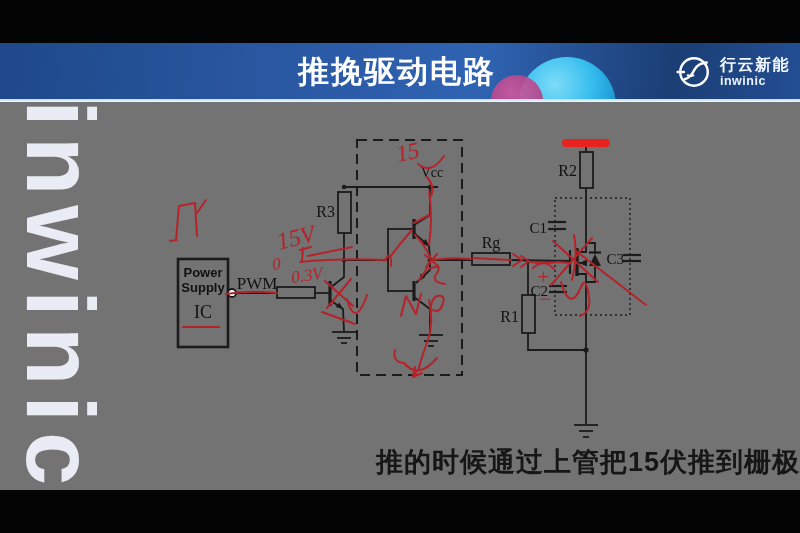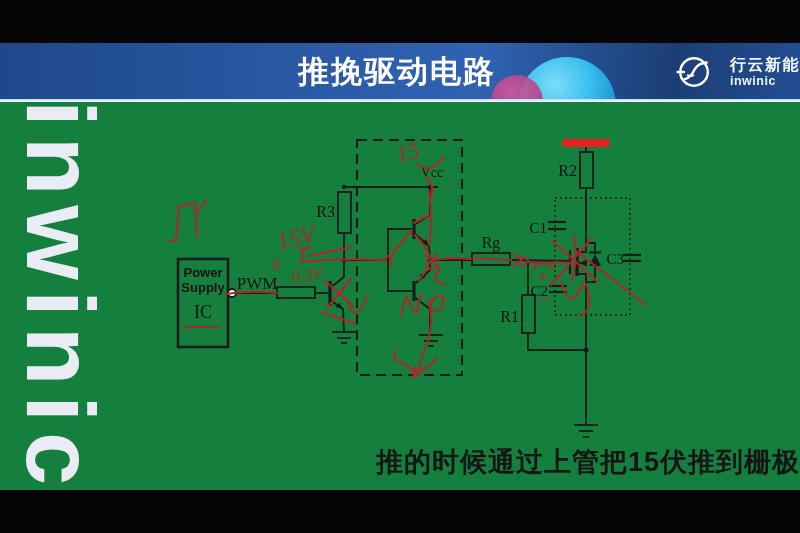--- a/index.html
+++ b/index.html
@@ -1,29 +1,29 @@
 <!DOCTYPE html>
 <html><head>
 <meta charset="utf-8">
 <style>
   html,body{margin:0;padding:0;background:#000;}
-  .stage{position:relative;width:800px;height:533px;background:#15803d;overflow:hidden;
+  .stage{position:relative;width:800px;height:533px;background:#737373;overflow:hidden;
          font-family:"Liberation Sans",sans-serif;}
   .bar-top{position:absolute;left:0;top:0;width:800px;height:43px;background:#040404;z-index:6;}
   .bar-bottom{position:absolute;left:0;top:490px;width:800px;height:43px;background:#040404;z-index:6;}
 
   .header{position:absolute;left:0;top:43px;width:800px;height:56px;z-index:5;overflow:hidden;
           background:linear-gradient(95deg,#1e4889 0%,#2b5aa6 40%,#2f63b2 60%,#1b3e74 84%,#234e94 100%);}
   .sphere-cyan{position:absolute;left:518px;top:14px;width:98px;height:98px;border-radius:50%;
           background:radial-gradient(circle at 38% 28%,#7edcf8 0%,#35bdee 40%,#0e7cc0 85%,#0a6aad 100%);}
   .sphere-pink{position:absolute;left:491px;top:32px;width:52px;height:52px;border-radius:50%;opacity:.88;
           background:radial-gradient(circle at 40% 35%,#d45a9e 0%,#bb4389 55%,#9e3273 100%);}
   .header-title{position:absolute;left:0;top:0;width:794px;height:56px;line-height:57px;text-align:center;
           color:#ffffff;font-size:31px;font-weight:bold;letter-spacing:2px;}
-  .logo{position:absolute;left:676px;top:11px;display:flex;align-items:center;gap:18px;}
+  .logo{position:absolute;left:676px;top:11px;display:flex;align-items:center;gap:8px;}
   .logo-text{display:flex;flex-direction:column;line-height:1;}
   .logo-cn{color:#f4f9ff;font-size:16px;font-weight:bold;letter-spacing:1.5px;}
   .logo-en{color:#eaf3fc;font-size:12.5px;font-weight:bold;margin-top:2px;letter-spacing:.5px;}
   .header-edge{position:absolute;left:0;top:99px;width:800px;height:3px;z-index:5;
           background:linear-gradient(#bfdcf2,#f2f9ff);}
 
   .watermark{position:absolute;left:108px;top:100px;transform-origin:0 0;transform:rotate(90deg);
           font-weight:bold;font-size:96px;letter-spacing:10px;color:#e9ecf4;z-index:1;line-height:1;
           white-space:nowrap;user-select:none;}
 

